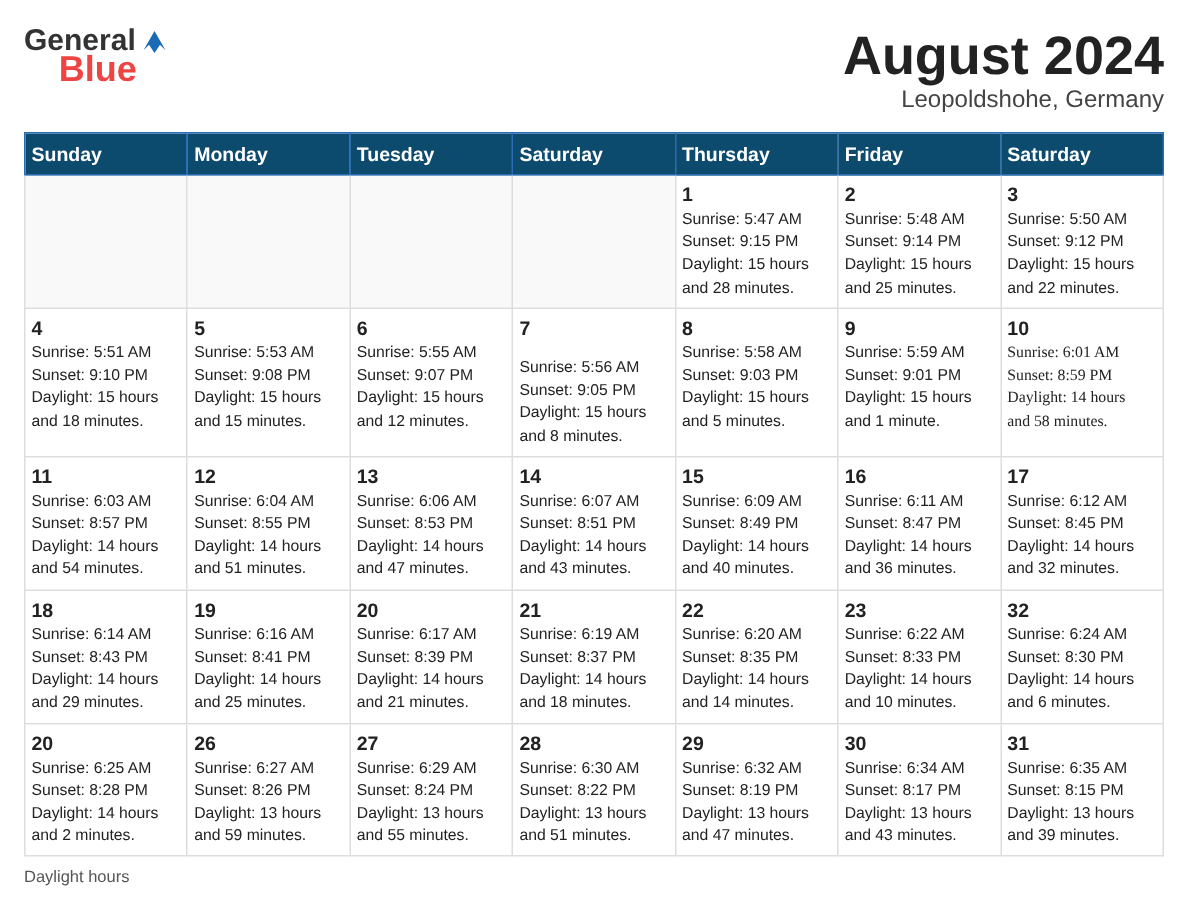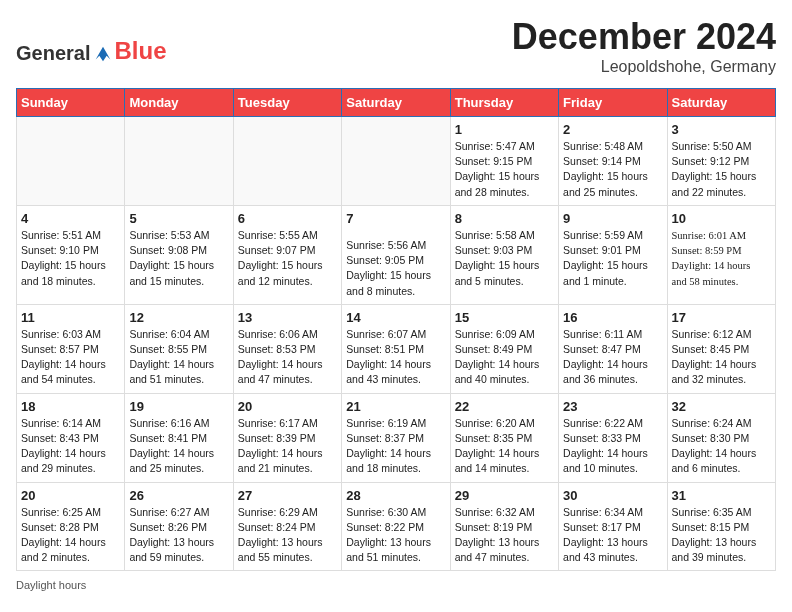--- a/index.html
+++ b/index.html
@@ -11,22 +11,22 @@
       padding: 16px;
     }
     .header {
       display: flex;
       justify-content: space-between;
       align-items: flex-start;
       margin-bottom: 12px;
     }
     .logo {
       display: flex;
+      flex-direction: column;
       align-items: center;
-      margin-top: 26px;
     }
     .logo-text {
       display: flex;
       align-items: center;
     }
     .logo-general {
       font-size: 20px;
       font-weight: bold;
       color: #333;
     }
@@ -51,21 +51,21 @@
     .location-title {
       font-size: 16px;
       color: #444;
     }
     table {
       width: 100%;
       border-collapse: collapse;
       table-layout: fixed;
     }
     thead tr {
-      background-color: #ef4444;
+      background-color: #0c4a6e;
     }
     thead th {
       color: #fff;
       font-size: 13px;
       font-weight: bold;
       padding: 6px 4px;
       text-align: left;
       border: 1px solid #2a6db5;
     }
     tbody tr {
@@ -107,21 +107,21 @@
   <div class="logo">
     <div class="logo-text">
       <span class="logo-general">General</span>
       <svg class="logo-icon" viewBox="0 0 24 24" xmlns="http://www.w3.org/2000/svg">
         <polygon points="4,18 12,4 20,18 16,14 12,20 8,14" fill="#1a6bb5"></polygon>
       </svg>
     </div>
     <span class="logo-blue" style="margin-top:-6px;">Blue</span>
   </div>
   <div class="title-block">
-    <div class="month-title">December 2024</div>
+    <div class="month-title">August 2024</div>
     <div class="location-title">Leopoldshohe, Germany</div>
   </div>
 </div>
 
 <table>
   <thead>
     <tr>
     <th>Sunday</th>
         <th>Monday</th>
         <th>Tuesday</th>

